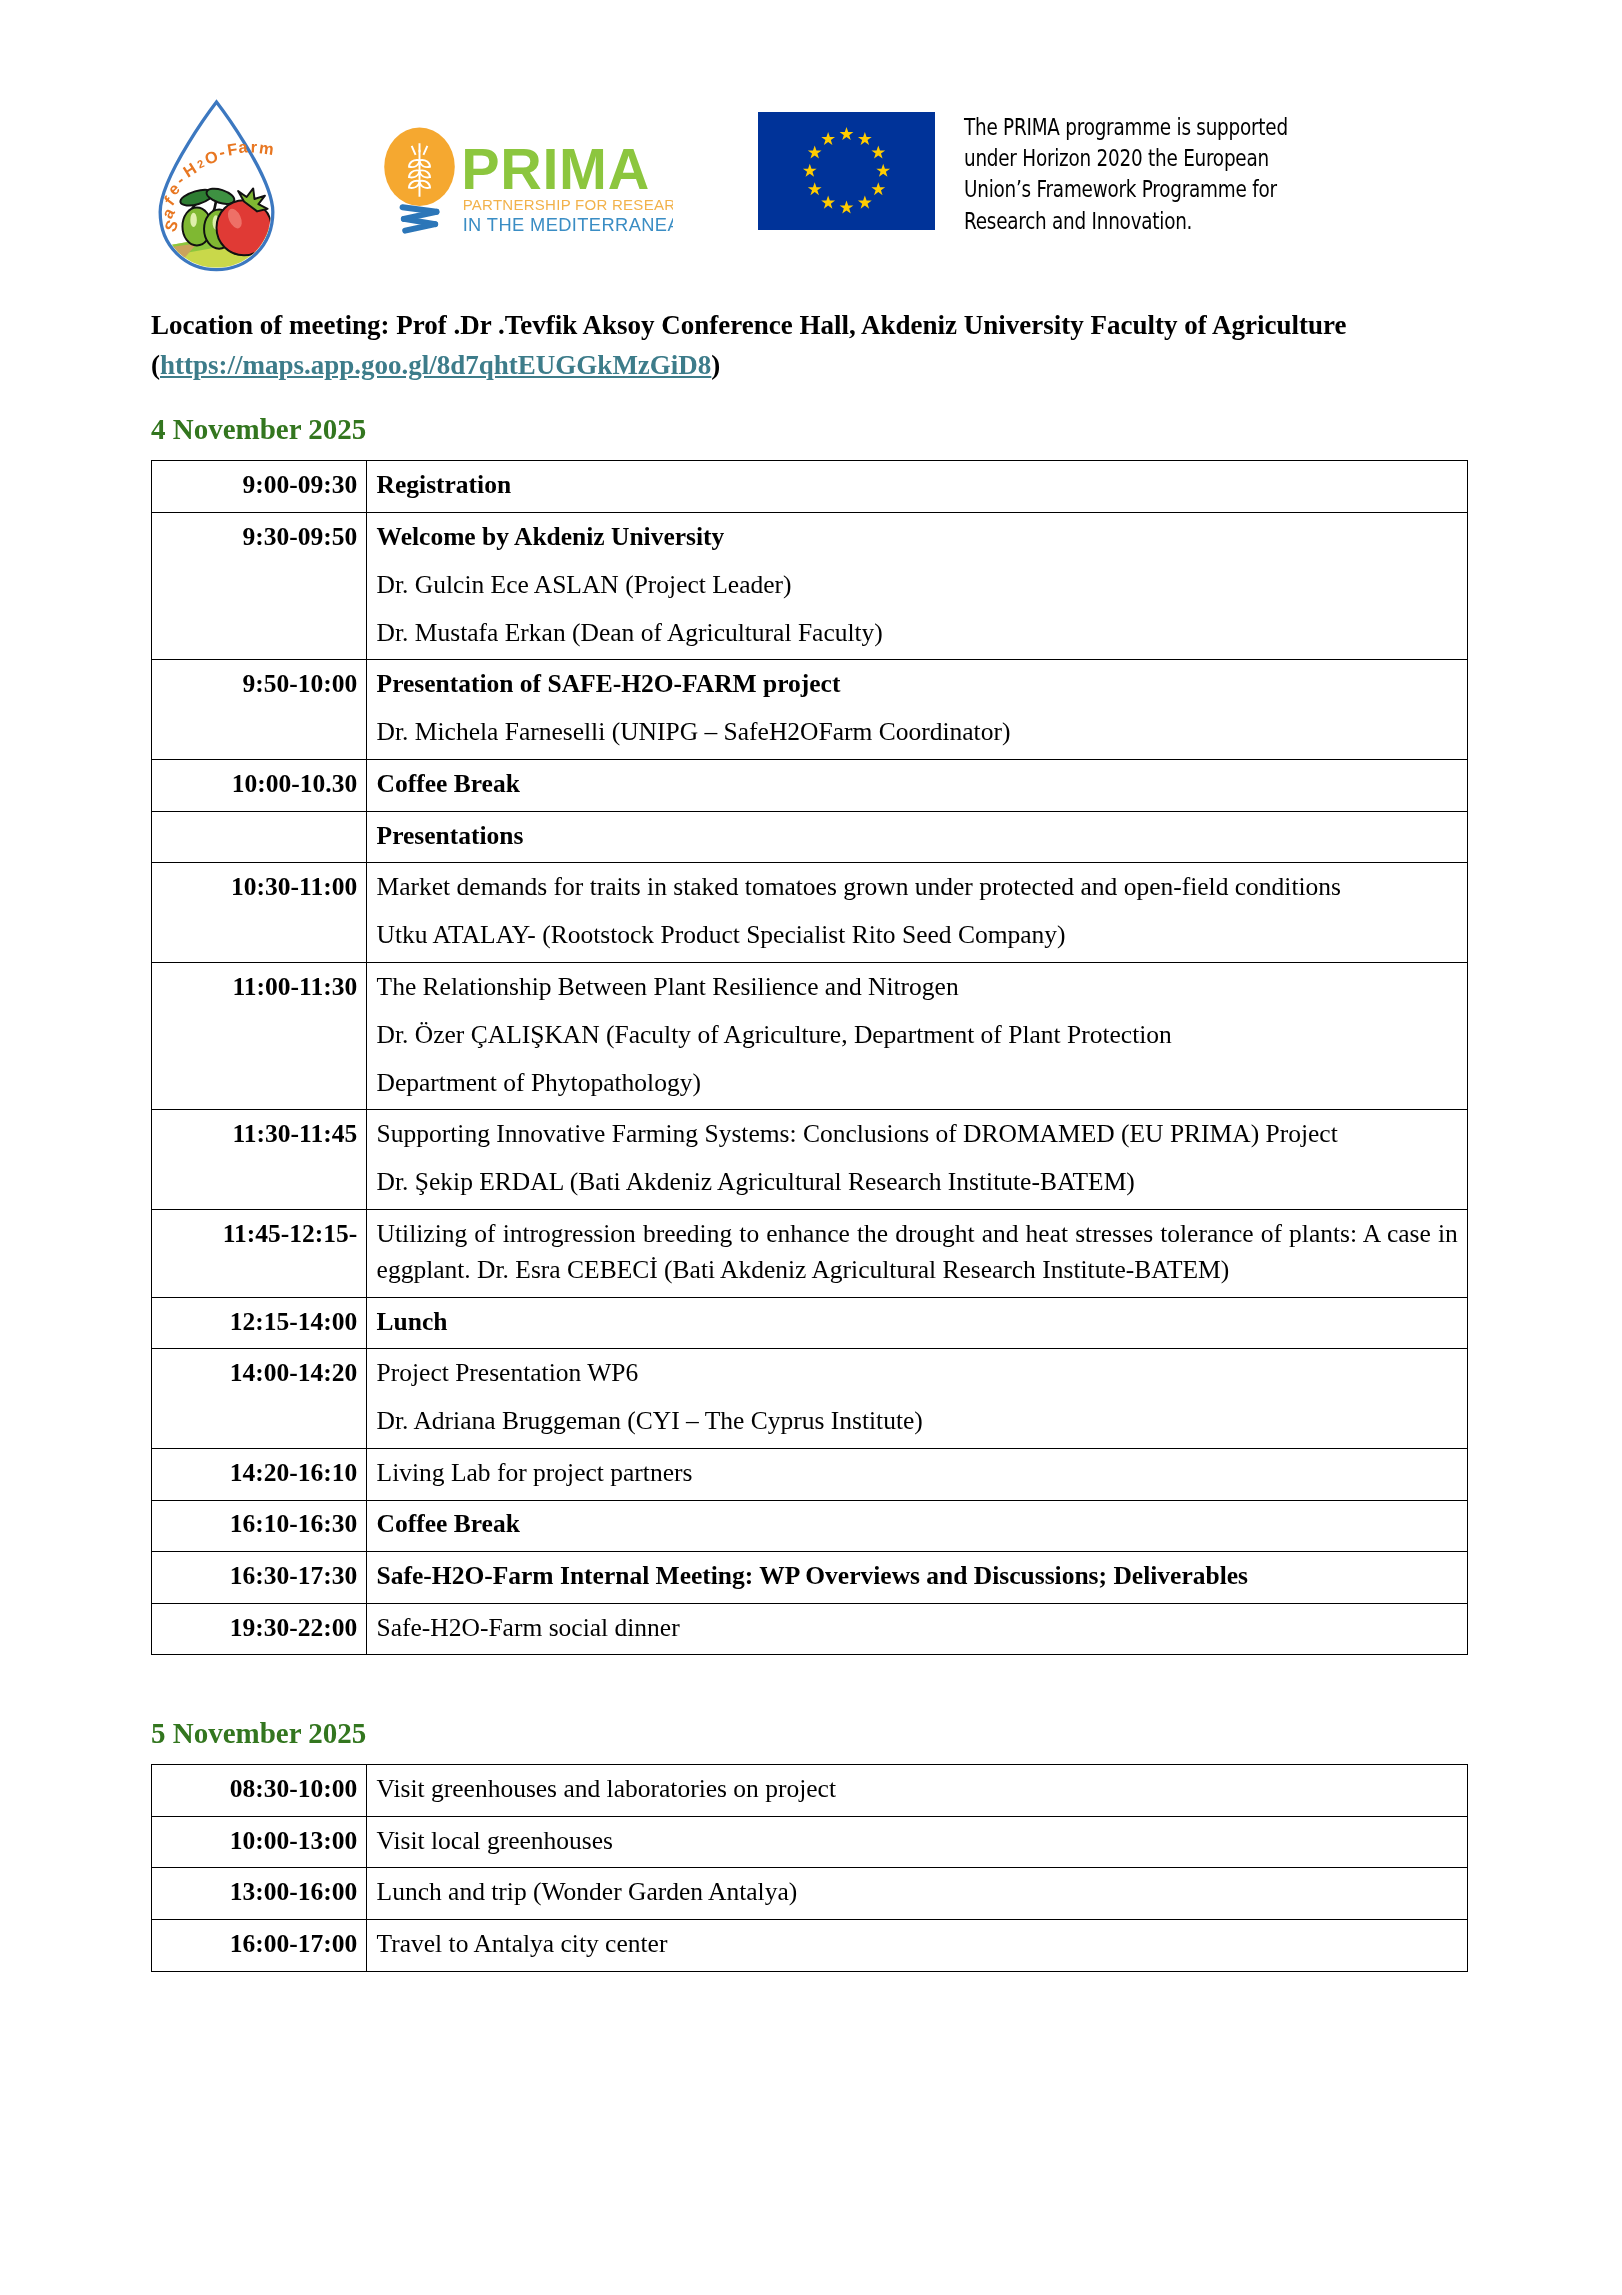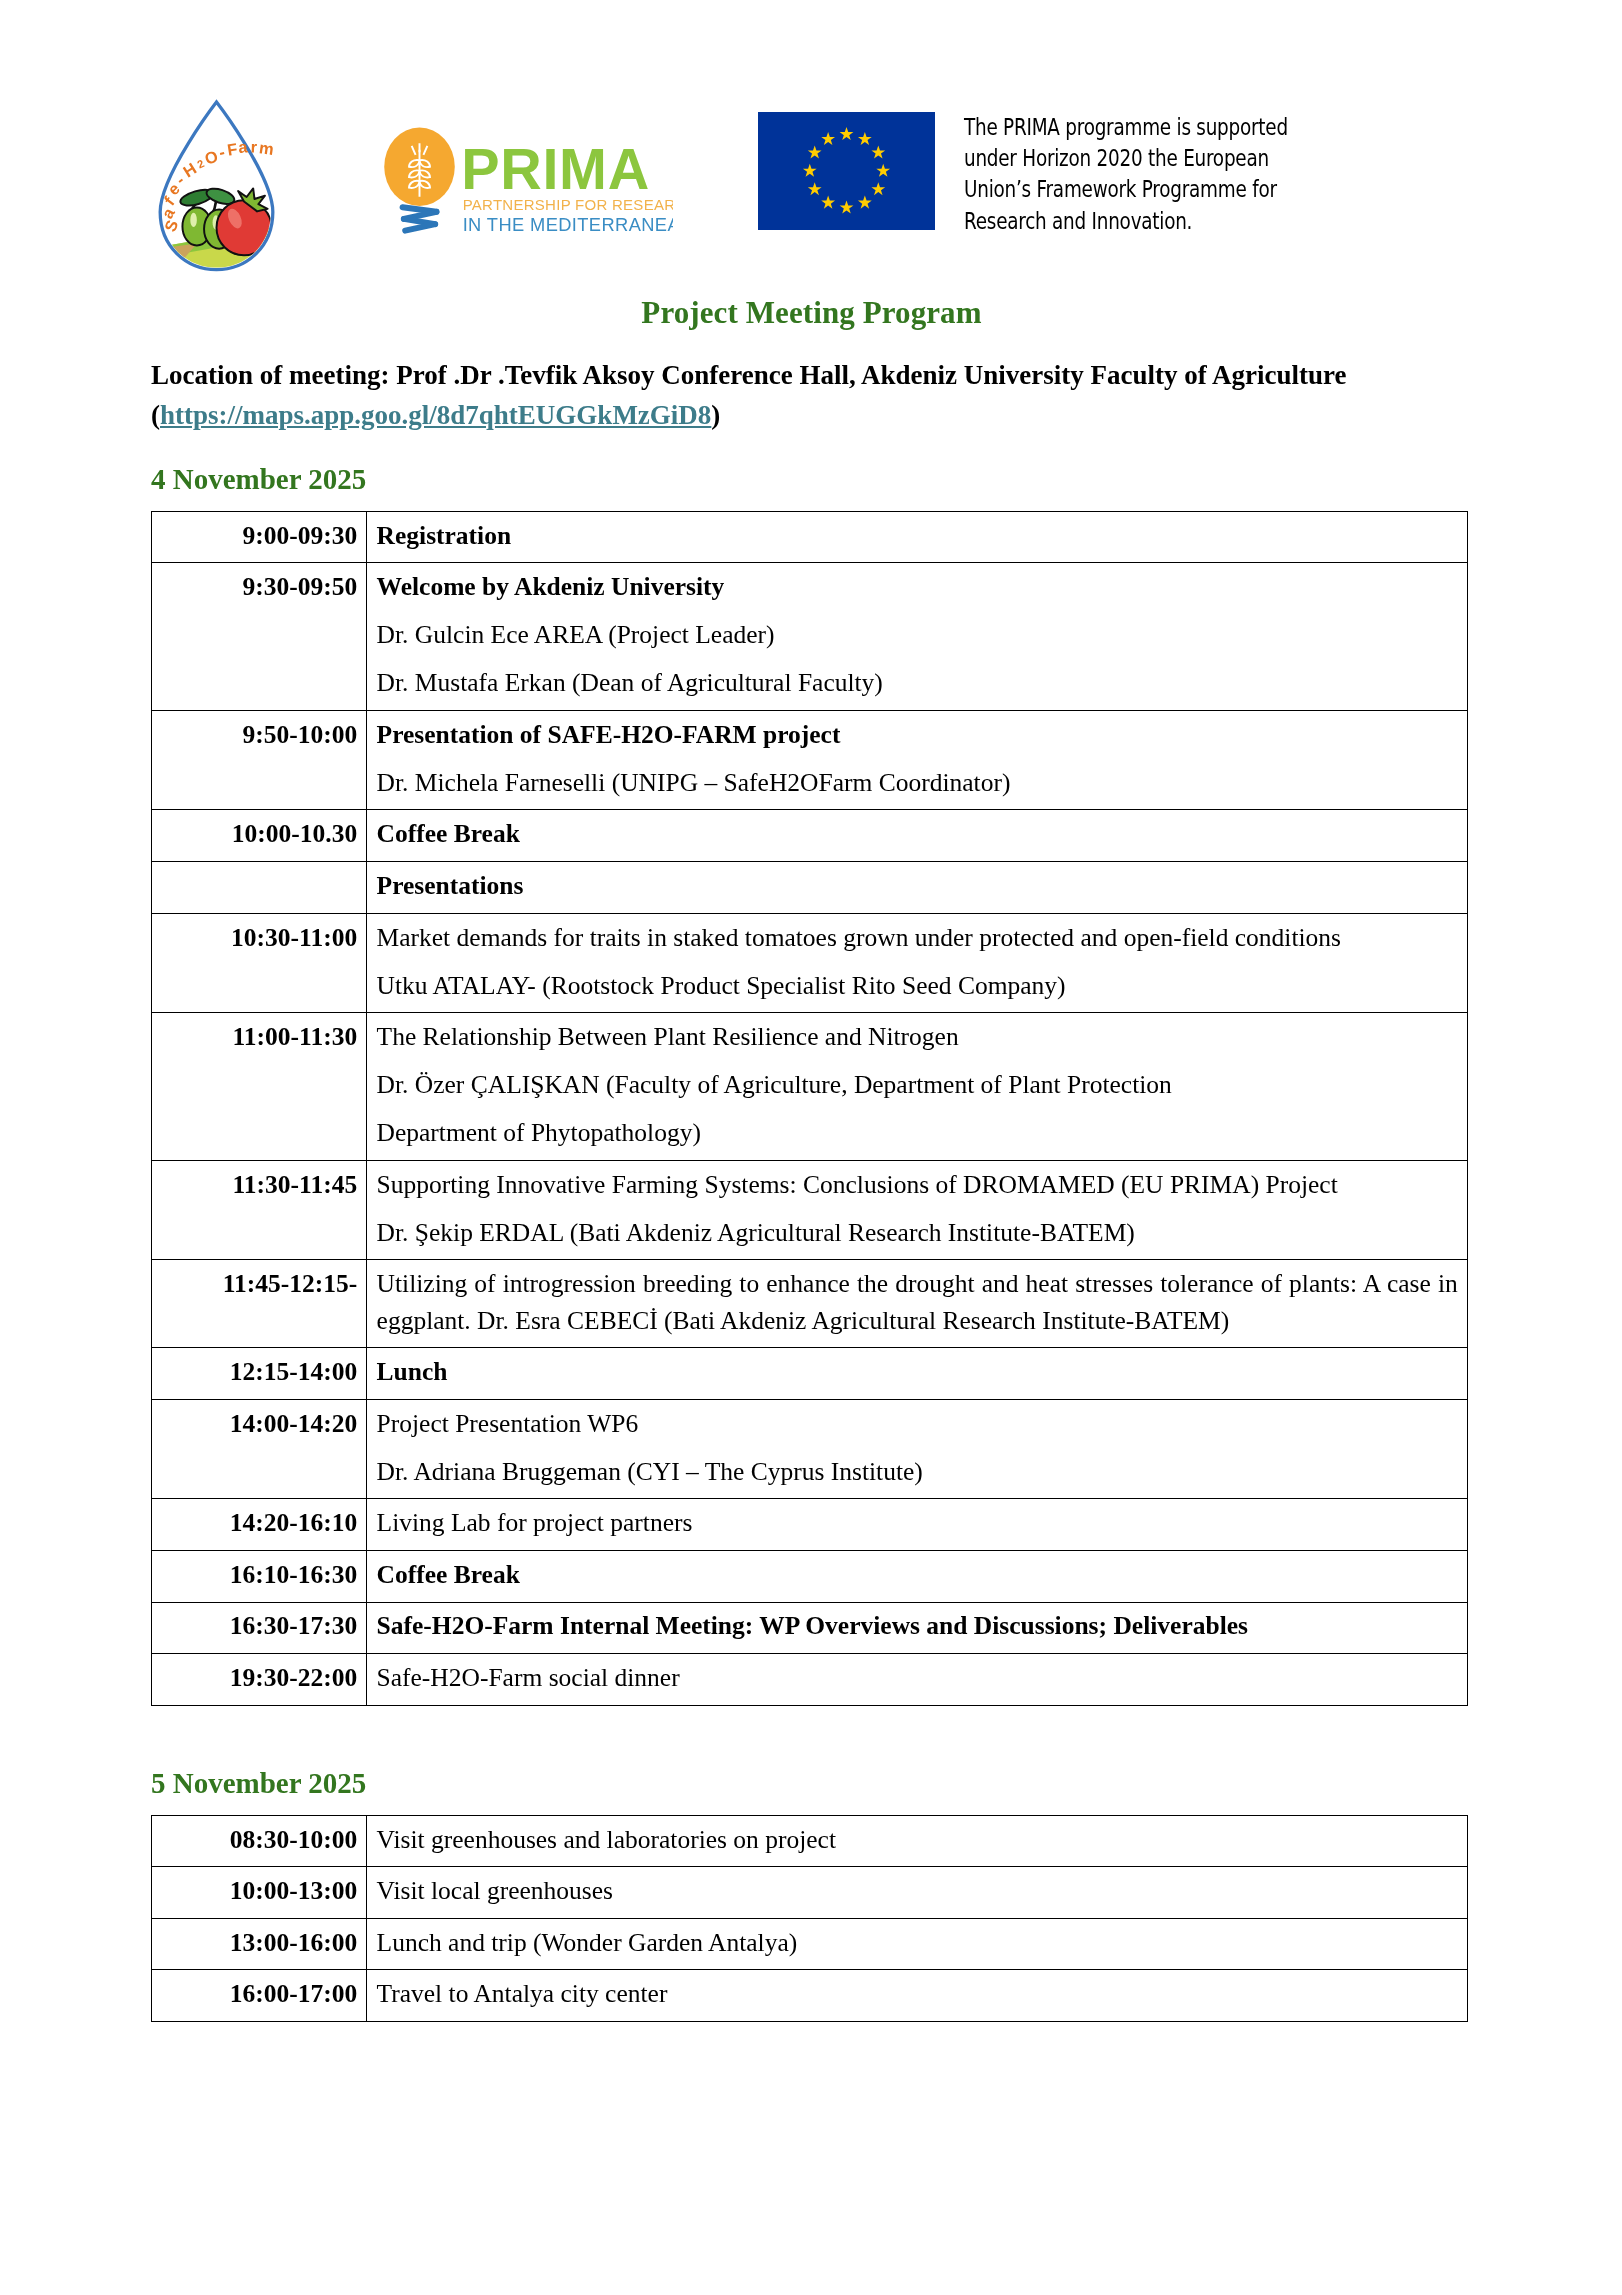--- a/index.html
+++ b/index.html
@@ -253,38 +253,37 @@
     </div>
 
     <div class="eu-text">
       <div>The PRIMA programme is supported</div>
       <div>under Horizon 2020 the European</div>
       <div>Union’s Framework Programme for</div>
       <div>Research and Innovation.</div>
     </div>
   </div>
 
-  <div class="doc-title">Project Meeting Program</div>
 
   <div class="location-line"><span>Location of meeting: Prof .Dr .Tevfik Aksoy Conference Hall, Akdeniz University Faculty of Agriculture (</span><a class="url" href="#">https://maps.app.goo.gl/8d7qhtEUGGkMzGiD8</a><span>)</span></div>
 
   <div class="date-heading">4 November 2025</div>
   <table class="agenda">
     <tbody>
         <tr>
           <td class="time">9:00-09:30</td>
           <td class="desc">
             <div class="line bold">Registration</div>
           </td>
         </tr>
         <tr>
           <td class="time">9:30-09:50</td>
           <td class="desc">
             <div class="line bold">Welcome by Akdeniz University</div>
-            <div class="line plain">Dr. Gulcin Ece AREA (Project Leader)</div>
+            <div class="line plain">Dr. Gulcin Ece ASLAN (Project Leader)</div>
             <div class="line plain">Dr. Mustafa Erkan (Dean of Agricultural Faculty)</div>
           </td>
         </tr>
         <tr>
           <td class="time">9:50-10:00</td>
           <td class="desc">
             <div class="line bold">Presentation of SAFE-H2O-FARM project</div>
             <div class="line plain">Dr. Michela Farneselli (UNIPG – SafeH2OFarm Coordinator)</div>
           </td>
         </tr>

